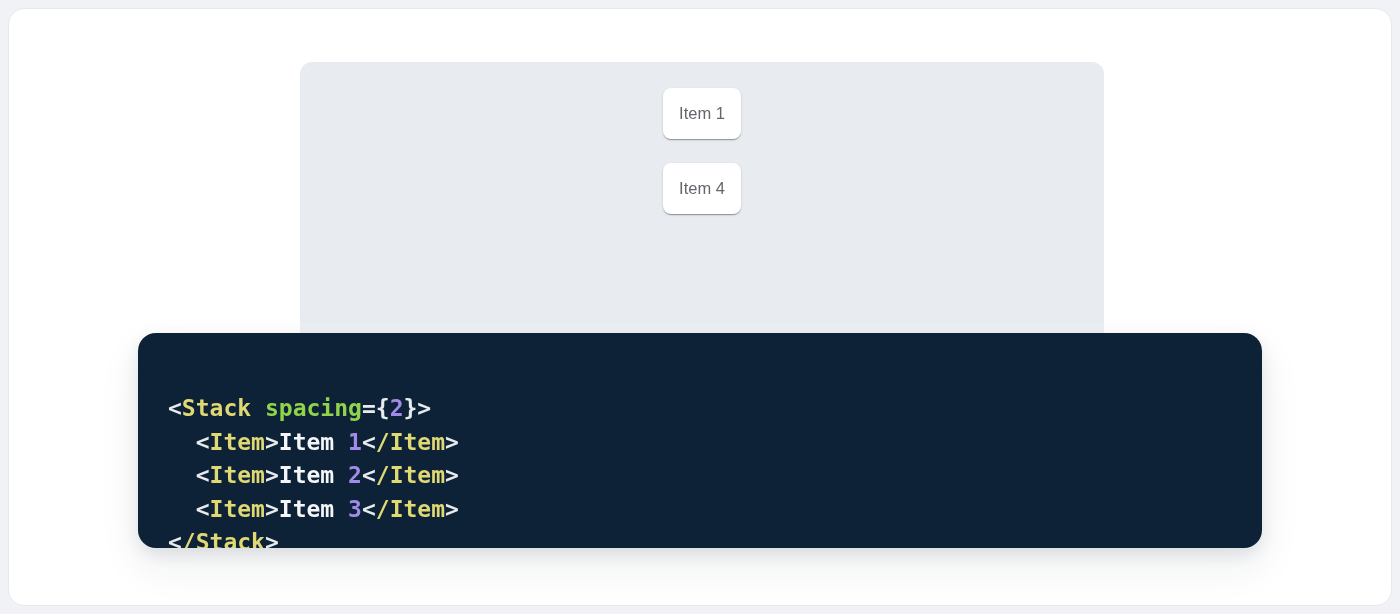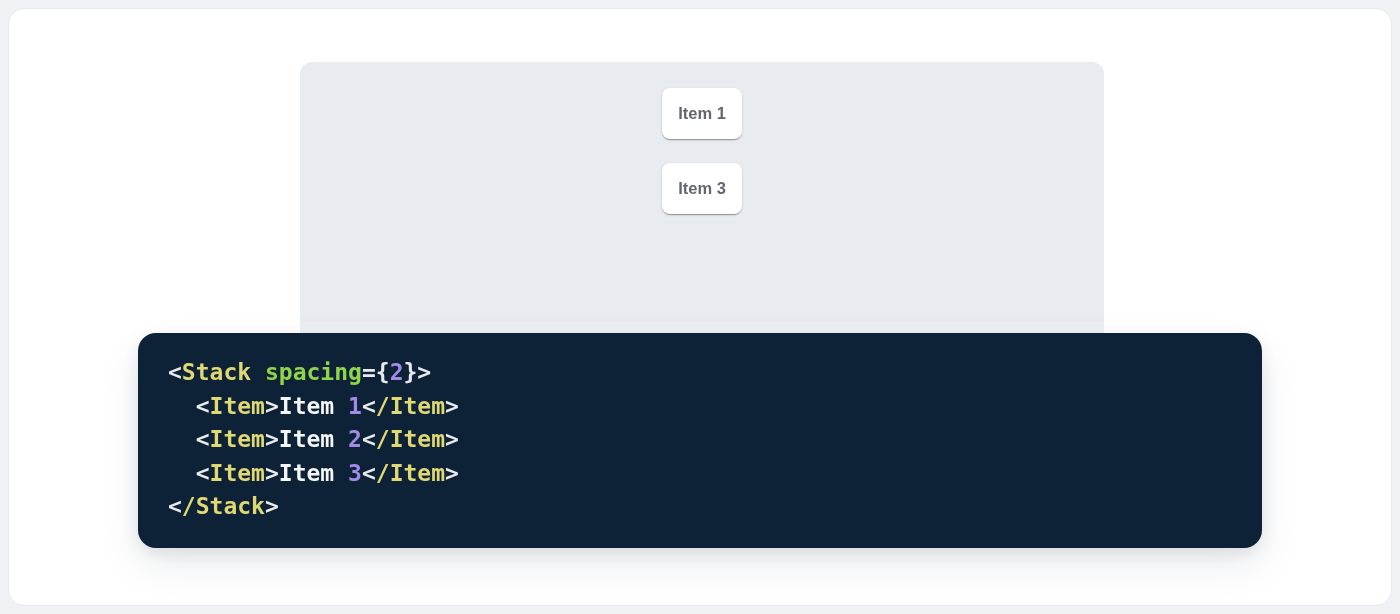--- a/index.html
+++ b/index.html
@@ -46,21 +46,20 @@
     height: 26px;
     background: linear-gradient(rgba(250,251,252,0), rgba(250,251,252,0.85));
     pointer-events: none;
   }
   .stack {
     display: flex;
     flex-direction: column;
     align-items: center;
     padding-top: 26px;
     gap: 24px;
-    font-weight: bold;
   }
   .stack-item {
     background: var(--item-bg);
     border-radius: 8px;
     padding: 14px 16px;
     font-size: 16.5px;
     line-height: 23px;
     color: var(--item-text);
     box-shadow: 0px 2px 1px -1px rgba(0,0,0,0.2),
                 0px 1px 1px 0px rgba(0,0,0,0.14),
@@ -78,38 +77,39 @@
     overflow: hidden;
   }
   .code {
     padding: 23px 30px;
     font-family: "DejaVu Sans Mono", monospace;
     font-size: 23px;
     font-weight: 600;
     line-height: 33.5px;
     white-space: pre;
     color: var(--token-plain);
+    margin-top: 36px;
   }
   .code-line { white-space: pre; }
   .tok-punct  { color: var(--token-punct); }
   .tok-plain  { color: var(--token-plain); }
   .tok-tag    { color: var(--token-tag); }
   .tok-attr   { color: var(--token-attr); }
   .tok-number { color: var(--token-number); }
 </style>
 </head>
 <body>
 
 <div class="docs-card">
 
   <div class="demo-panel">
     <div class="stack">
 
     <div class="stack-item"><span>Item 1</span></div>
-        <div class="stack-item"><span>Item 3</span></div>
+        <div class="stack-item"><span>Item 4</span></div>
       </div>
   </div>
 
   <div class="code-block">
     <pre class="code"><div class="code-line"><span class="tok tok-punct">&lt;</span><span class="tok tok-tag">Stack</span><span class="tok tok-plain"> </span><span class="tok tok-attr">spacing</span><span class="tok tok-punct">=</span><span class="tok tok-punct">{</span><span class="tok tok-number">2</span><span class="tok tok-punct">}</span><span class="tok tok-punct">&gt;</span></div><div class="code-line"><span class="tok tok-plain">  </span><span class="tok tok-punct">&lt;</span><span class="tok tok-tag">Item</span><span class="tok tok-punct">&gt;</span><span class="tok tok-plain">Item </span><span class="tok tok-number">1</span><span class="tok tok-punct">&lt;</span><span class="tok tok-tag">/Item</span><span class="tok tok-punct">&gt;</span></div><div class="code-line"><span class="tok tok-plain">  </span><span class="tok tok-punct">&lt;</span><span class="tok tok-tag">Item</span><span class="tok tok-punct">&gt;</span><span class="tok tok-plain">Item </span><span class="tok tok-number">2</span><span class="tok tok-punct">&lt;</span><span class="tok tok-tag">/Item</span><span class="tok tok-punct">&gt;</span></div><div class="code-line"><span class="tok tok-plain">  </span><span class="tok tok-punct">&lt;</span><span class="tok tok-tag">Item</span><span class="tok tok-punct">&gt;</span><span class="tok tok-plain">Item </span><span class="tok tok-number">3</span><span class="tok tok-punct">&lt;</span><span class="tok tok-tag">/Item</span><span class="tok tok-punct">&gt;</span></div><div class="code-line"><span class="tok tok-punct">&lt;</span><span class="tok tok-tag">/Stack</span><span class="tok tok-punct">&gt;</span></div></pre>
   </div>
 
 </div>
 
 </body></html>

